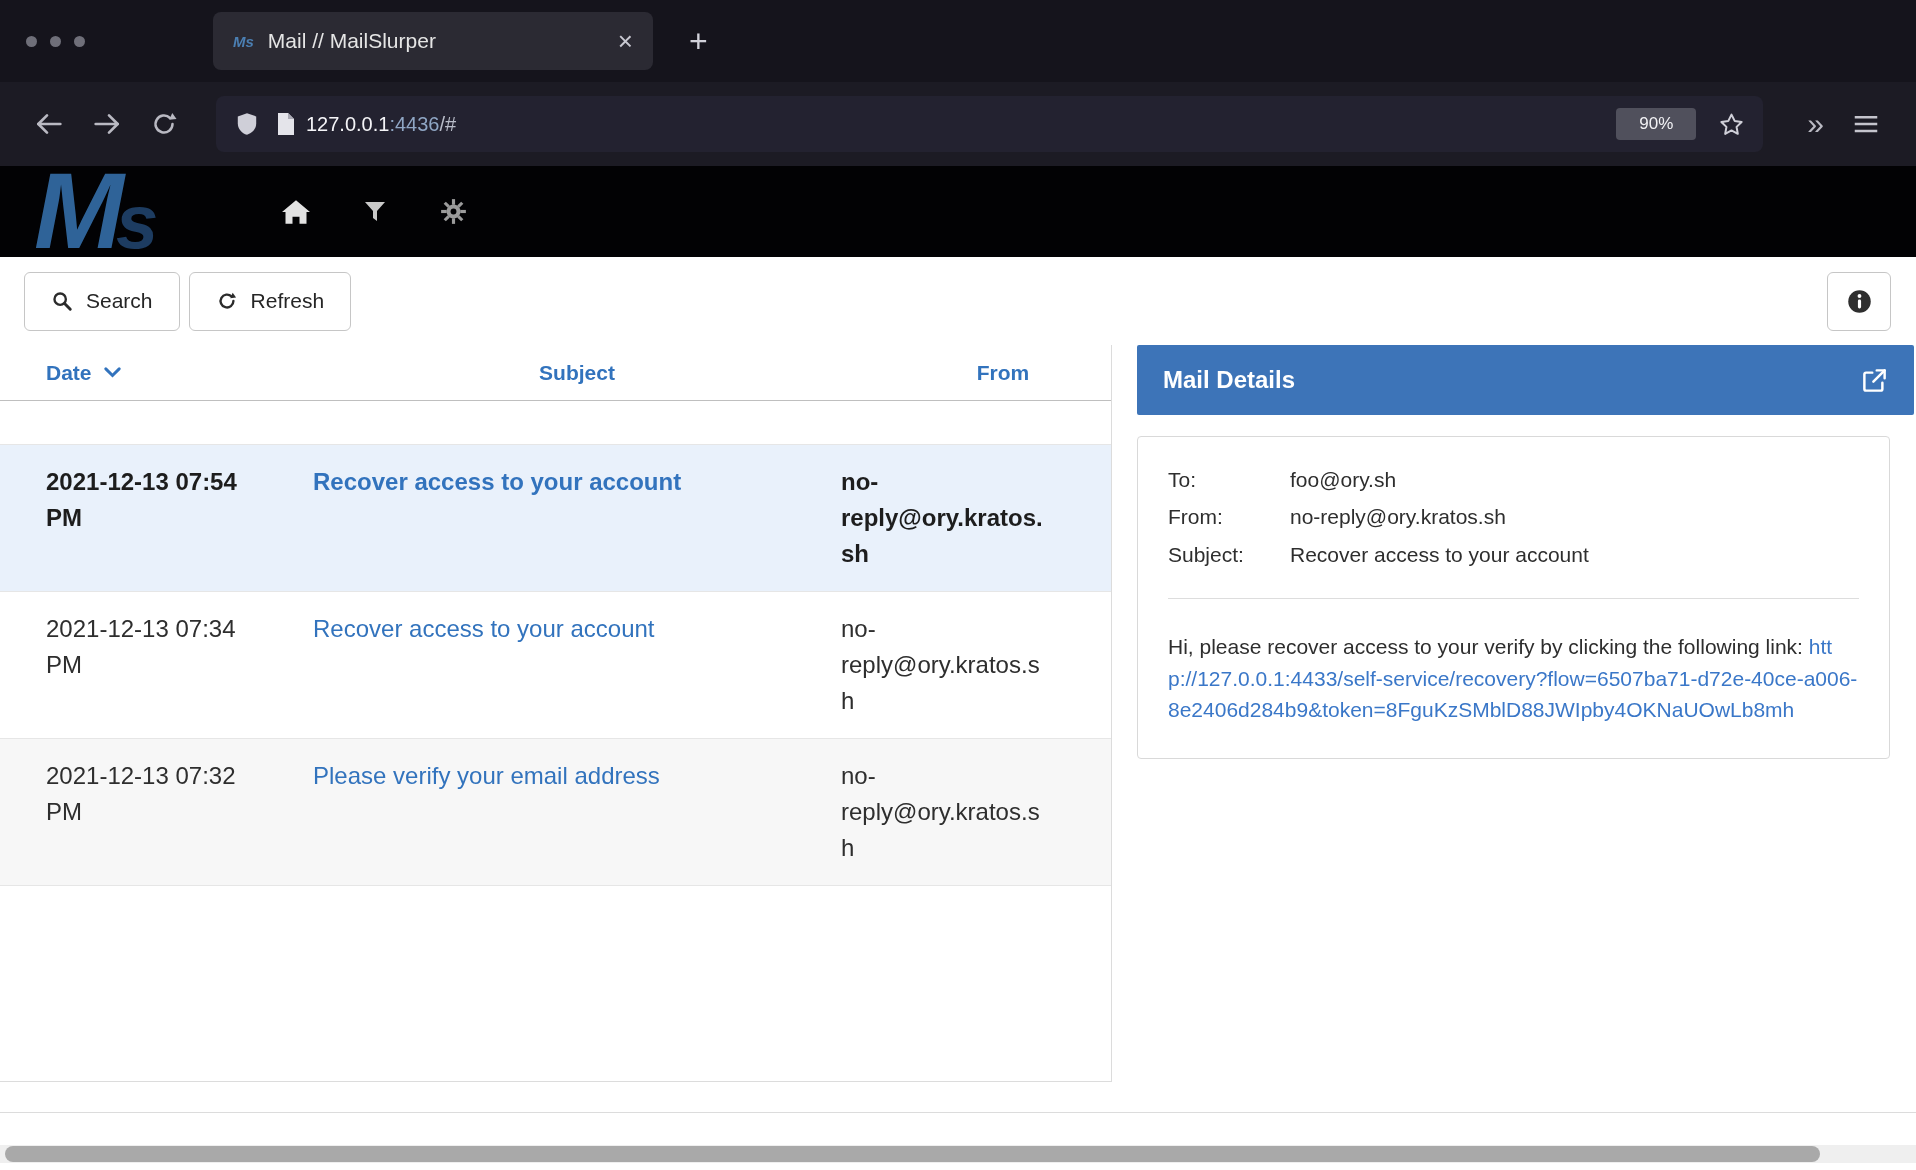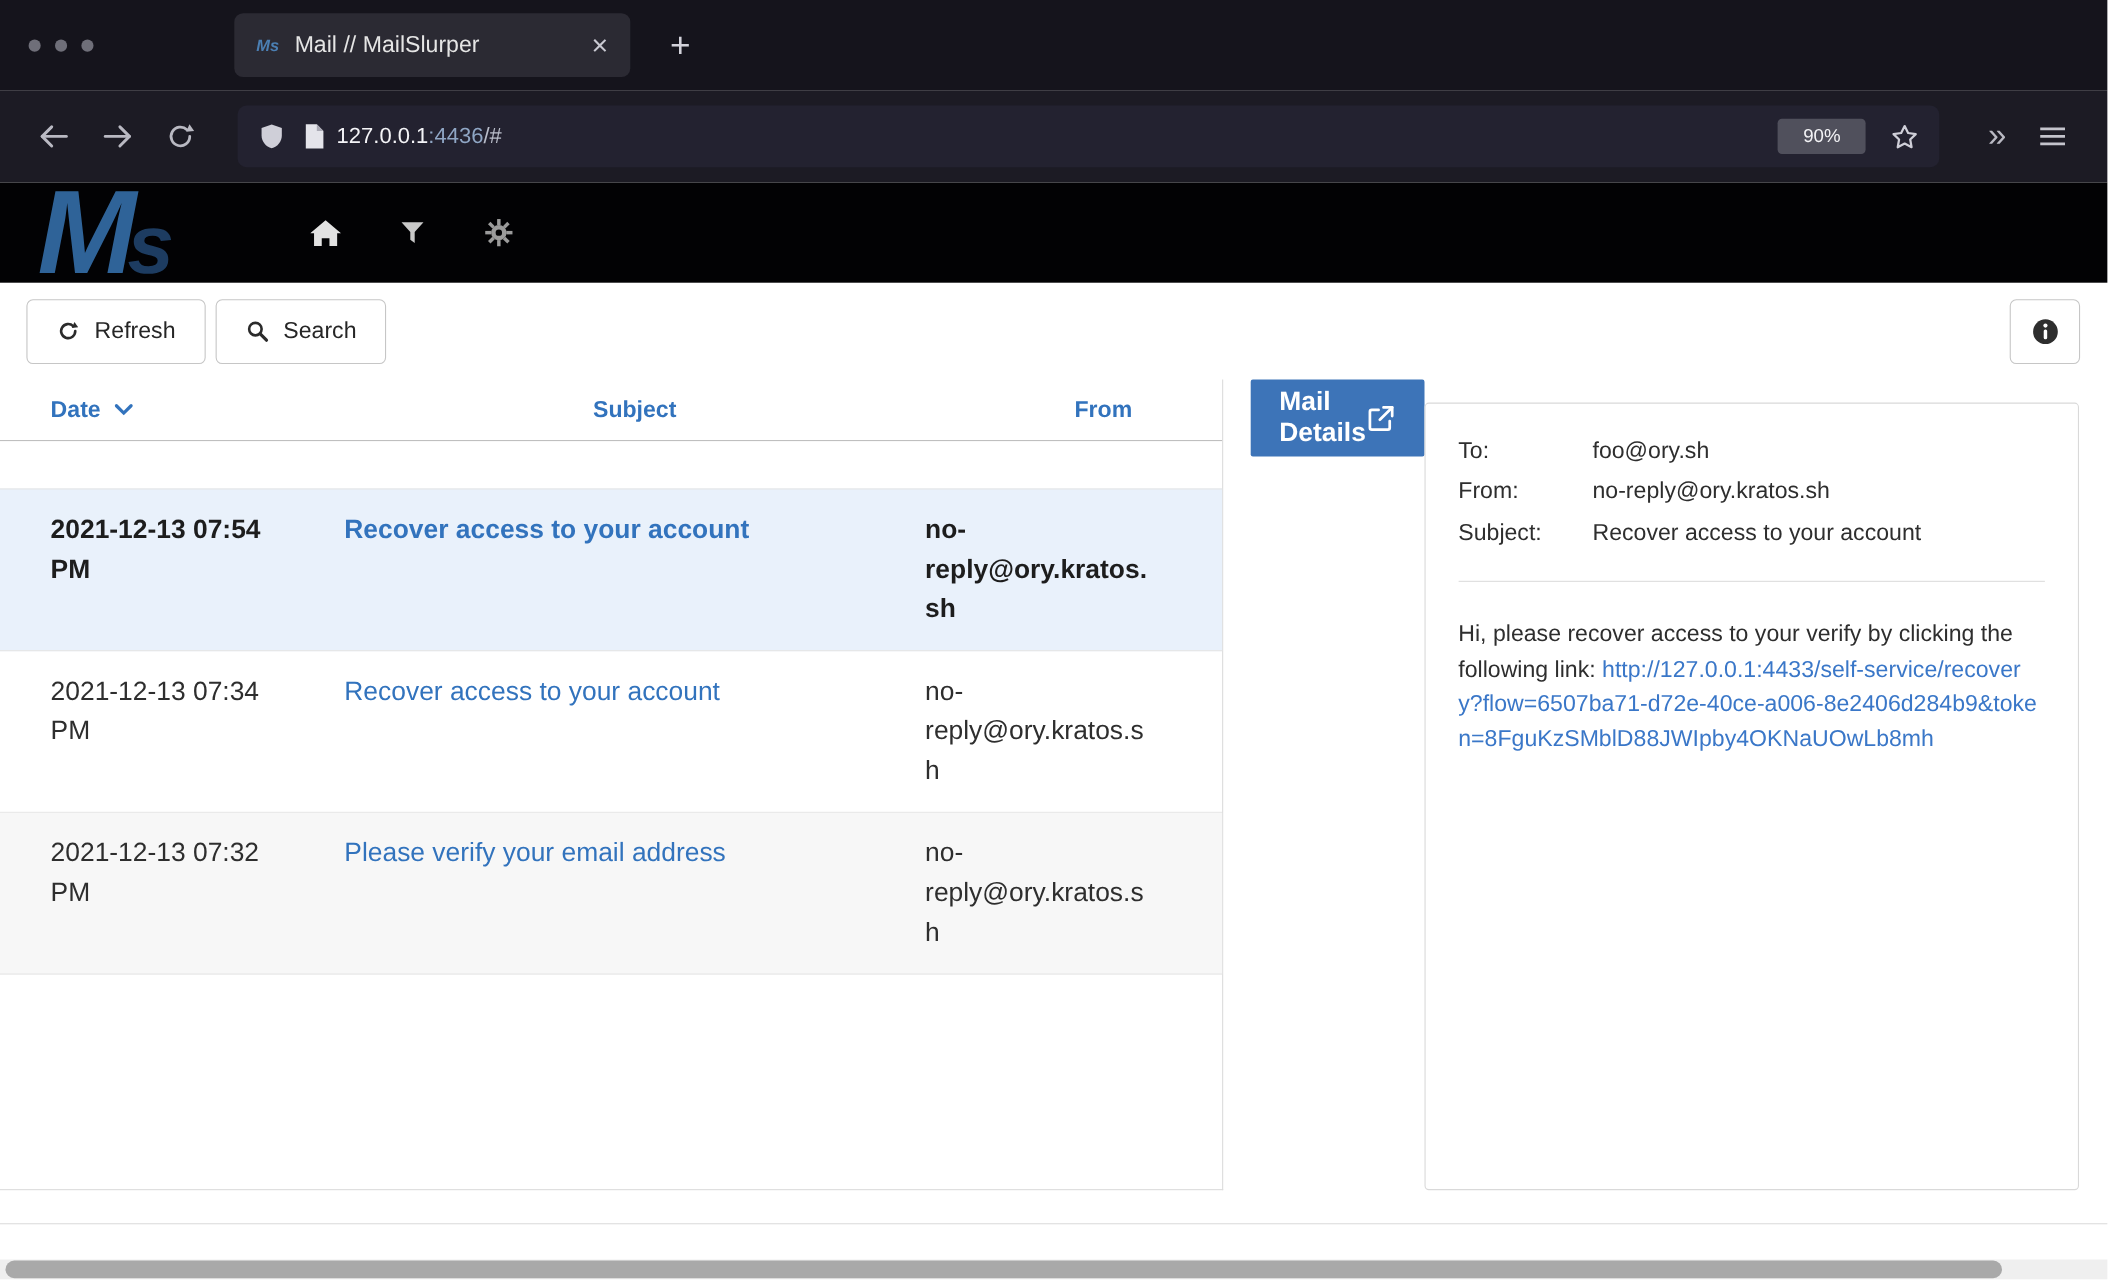--- a/index.html
+++ b/index.html
@@ -7,21 +7,21 @@
   body {
     width:1916px; height:1170px; overflow:hidden;
     font-family:"Liberation Sans", sans-serif;
     background:#ffffff; color:#2e2e2e;
   }
 
   
   .tabbar { height:82px; background:#15141c; display:flex; align-items:center; }
   .dots { display:flex; gap:13px; margin-left:26px; }
   .dot { width:11px; height:11px; border-radius:50%; background:#6f6f79; }
-  .tab { margin-left:128px; width:360px; height:58px; background:#2b2a33; border-radius:8px;
+  .tab { margin-left:128px; width:440px; height:58px; background:#2b2a33; border-radius:8px;
          display:flex; align-items:center; padding:0 20px; }
   .tab-favicon { color:#4b7fb3; font-weight:bold; font-style:italic; font-size:15px; margin-right:14px; }
   .tab-title { flex:1; color:#e5e5e5; font-size:21px; white-space:nowrap; overflow:hidden; }
   .tab-close { color:#c9c9d2; font-size:26px; line-height:1; margin-left:10px; cursor:default; }
   .newtab { color:#d2d2da; font-size:32px; font-weight:300; margin-left:36px; line-height:1; }
 
   .navbar { height:84px; background:#1c1b24; display:flex; align-items:center; padding:0 22px 0 20px; }
   .nav-btn { margin:0 13px; display:flex; align-items:center; }
   .urlbar { flex:1; height:56px; background:#232230; border-radius:8px; margin:0 30px 0 24px;
             display:flex; align-items:center; padding:0 18px; }
@@ -59,21 +59,21 @@
   .mail-row { display:flex; border-bottom:1px solid #e6e6e6; padding:19px 0; font-size:24px; line-height:1.5; }
   .mail-row.first { border-top:1px solid #e6e6e6; }
   .row-selected { background:#e9f1fb; }
   .row-alt { background:#f7f7f7; }
   .col-date { width:245px; padding-left:46px; padding-right:6px; color:#2e2e2e; }
   .col-subject { flex:1; padding-left:68px; padding-right:20px; color:#3273bd; cursor:pointer; }
   .col-from { width:270px; padding-right:62px; color:#2e2e2e; overflow-wrap:break-word; }
   .row-selected .col-date, .row-selected .col-from { font-weight:bold; color:#1d1d1d; }
   .row-selected .col-subject { font-weight:bold; }
 
-  .details-pane { flex:1; padding-left:25px; padding-right:2px; display:flex; flex-direction:row; }
+  .details-pane { flex:1; padding-left:25px; padding-right:2px; display:flex; flex-direction:column; }
   .details-header { height:70px; background:#3d74b8; color:#fff; display:flex; align-items:center;
                     padding:0 26px; border-radius:2px; font-size:24px; font-weight:bold; }
   .details-header .ext { margin-left:auto; display:flex; align-items:center; }
   .details-card { margin-top:21px; margin-right:24px; border:1px solid #d9d9d9; border-radius:4px;
                   padding:28px 30px 32px; font-size:21px; color:#2e2e2e; }
   .field-row { display:flex; margin-bottom:7px; line-height:1.45; }
   .field-label { width:122px; }
   .field-value { flex:1; }
   .details-hr { border:none; border-top:1px solid #dddddd; margin:28px 0 32px; }
   .mail-body { line-height:1.5; }
@@ -184,31 +184,31 @@
         </g>
         <circle cx="12" cy="12" r="2.6" fill="#020204"></circle>
       </svg>
     </span>
   </div>
 </div>
 
 <div class="toolbar">
   <button class="btn">
     <svg width="22" height="22" viewBox="0 0 24 24">
-        <path d="M19 12a7 7 0 1 1-2.05-4.95" fill="none" stroke="#2b2b2b" stroke-width="2.6" stroke-linecap="round"></path>
-        <polygon points="15.6,8.9 21.9,8.2 18.2,3" fill="#2b2b2b"></polygon>
-      </svg>
-    <span>Refresh</span>
+        <circle cx="10" cy="10" r="6.2" fill="none" stroke="#2b2b2b" stroke-width="2.6"></circle>
+        <line x1="14.8" y1="14.8" x2="21" y2="21" stroke="#2b2b2b" stroke-width="3.2" stroke-linecap="round"></line>
+      </svg>
+    <span>Search</span>
   </button>
   <button class="btn">
     <svg width="22" height="22" viewBox="0 0 24 24">
-        <circle cx="10" cy="10" r="6.2" fill="none" stroke="#2b2b2b" stroke-width="2.6"></circle>
-        <line x1="14.8" y1="14.8" x2="21" y2="21" stroke="#2b2b2b" stroke-width="3.2" stroke-linecap="round"></line>
-      </svg>
-    <span>Search</span>
+        <path d="M19 12a7 7 0 1 1-2.05-4.95" fill="none" stroke="#2b2b2b" stroke-width="2.6" stroke-linecap="round"></path>
+        <polygon points="15.6,8.9 21.9,8.2 18.2,3" fill="#2b2b2b"></polygon>
+      </svg>
+    <span>Refresh</span>
   </button>
   <button class="btn btn-info">
     <svg width="27" height="27" viewBox="0 0 24 24">
         <circle cx="12" cy="12" r="10" fill="#2e2e2e"></circle>
         <circle cx="12" cy="7.1" r="1.7" fill="#fff"></circle>
         <rect x="10.6" y="10.2" width="2.8" height="8" rx="1.3" fill="#fff"></rect>
       </svg>
   </button>
 </div>
 

